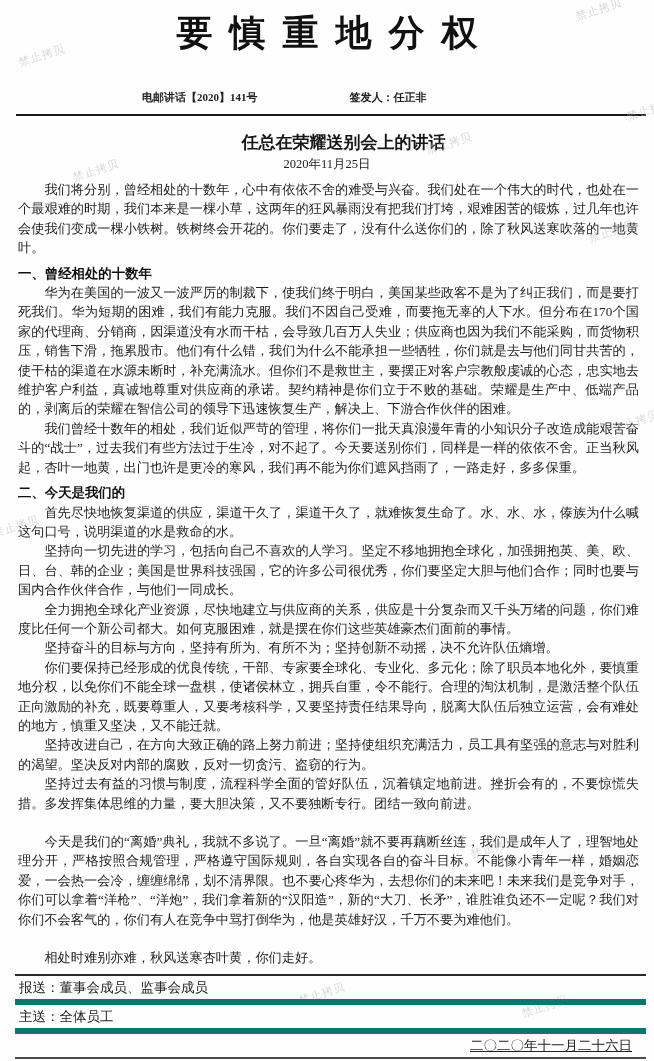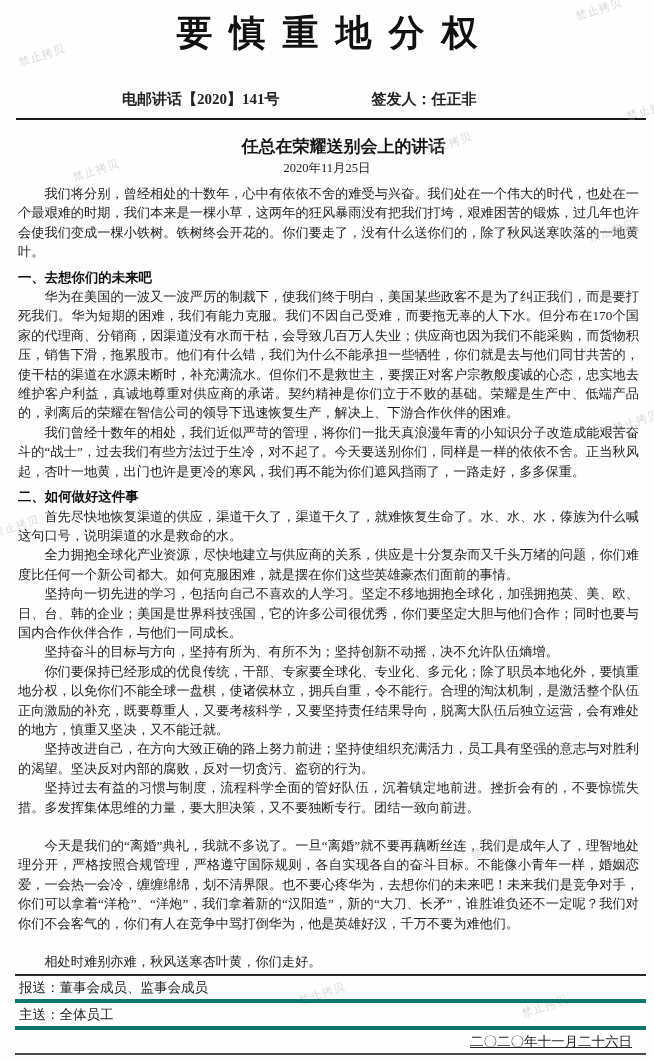--- a/index.html
+++ b/index.html
@@ -20,23 +20,24 @@
     font-weight:bold;
     letter-spacing:17px;
     padding-left:17px;     
     padding-top:9px;
     color:#111;
   }
   
   .meta-row{
     display:flex;
     margin-top:32px;
-    font-size:15px;
+    font-size:11px;
     font-weight:600;
     color:#222;
+    padding-left:20px;
   }
   .doc-number{margin-left:122px;}
   .signer{margin-left:92px;}
   .rule{
     border-top:2.5px solid #1a1a1a;
     margin:9px 8px 0 16px;
   }
   
   .article-title{
     text-align:center;
@@ -71,21 +72,21 @@
   .gap{margin-top:19px !important;}
   
   .footer{
     position:absolute;
     left:15px;right:8px;top:974px;
     border-top:2.5px solid #2a2a2a;
     font-size:13.5px;
     color:#222;
   }
   .footer-row{
-    border-bottom:4px solid #0f766e;
+    border-bottom:6px solid #0f766e;
     padding:3px 2px 2px 4px;
   }
   .footer-row.date-row{
     text-align:right;
     padding-right:14px;
     border-bottom:2px solid #4a4a4a;
     text-decoration:underline;
   }
   
   .wm{
@@ -124,27 +125,27 @@
     <span class="signer">签发人：任正非</span>
   </div>
 
   <div class="rule"></div>
 
   <div class="article-title">任总在荣耀送别会上的讲话</div>
   <div class="article-date">2020年11月25日</div>
 
   <div class="body">
     <p>我们将分别，曾经相处的十数年，心中有依依不舍的难受与兴奋。我们处在一个伟大的时代，也处在一个最艰难的时期，我们本来是一棵小草，这两年的狂风暴雨没有把我们打垮，艰难困苦的锻炼，过几年也许会使我们变成一棵小铁树。铁树终会开花的。你们要走了，没有什么送你们的，除了秋风送寒吹落的一地黄叶。</p>
-    <h3>一、去想你们的未来吧</h3>
+    <h3>一、曾经相处的十数年</h3>
     <p>华为在美国的一波又一波严厉的制裁下，使我们终于明白，美国某些政客不是为了纠正我们，而是要打死我们。华为短期的困难，我们有能力克服。我们不因自己受难，而要拖无辜的人下水。但分布在170个国家的代理商、分销商，因渠道没有水而干枯，会导致几百万人失业；供应商也因为我们不能采购，而货物积压，销售下滑，拖累股市。他们有什么错，我们为什么不能承担一些牺牲，你们就是去与他们同甘共苦的，使干枯的渠道在水源未断时，补充满流水。但你们不是救世主，要摆正对客户宗教般虔诚的心态，忠实地去维护客户利益，真诚地尊重对供应商的承诺。契约精神是你们立于不败的基础。荣耀是生产中、低端产品的，剥离后的荣耀在智信公司的领导下迅速恢复生产，解决上、下游合作伙伴的困难。</p>
     <p>我们曾经十数年的相处，我们近似严苛的管理，将你们一批天真浪漫年青的小知识分子改造成能艰苦奋斗的“战士”，过去我们有些方法过于生冷，对不起了。今天要送别你们，同样是一样的依依不舍。正当秋风起，杏叶一地黄，出门也许是更冷的寒风，我们再不能为你们遮风挡雨了，一路走好，多多保重。</p>
-    <h3>二、如何做好这件事</h3>
+    <h3>二、今天是我们的</h3>
     <p>首先尽快地恢复渠道的供应，渠道干久了，渠道干久了，就难恢复生命了。水、水、水，傣族为什么喊这句口号，说明渠道的水是救命的水。</p>
+    <p>坚持向一切先进的学习，包括向自己不喜欢的人学习。坚定不移地拥抱全球化，加强拥抱英、美、欧、日、台、韩的企业；美国是世界科技强国，它的许多公司很优秀，你们要坚定大胆与他们合作；同时也要与国内合作伙伴合作，与他们一同成长。</p>
     <p>全力拥抱全球化产业资源，尽快地建立与供应商的关系，供应是十分复杂而又千头万绪的问题，你们难度比任何一个新公司都大。如何克服困难，就是摆在你们这些英雄豪杰们面前的事情。</p>
-    <p>坚持向一切先进的学习，包括向自己不喜欢的人学习。坚定不移地拥抱全球化，加强拥抱英、美、欧、日、台、韩的企业；美国是世界科技强国，它的许多公司很优秀，你们要坚定大胆与他们合作；同时也要与国内合作伙伴合作，与他们一同成长。</p>
     <p>坚持奋斗的目标与方向，坚持有所为、有所不为；坚持创新不动摇，决不允许队伍熵增。</p>
     <p>你们要保持已经形成的优良传统，干部、专家要全球化、专业化、多元化；除了职员本地化外，要慎重地分权，以免你们不能全球一盘棋，使诸侯林立，拥兵自重，令不能行。合理的淘汰机制，是激活整个队伍正向激励的补充，既要尊重人，又要考核科学，又要坚持责任结果导向，脱离大队伍后独立运营，会有难处的地方，慎重又坚决，又不能迁就。</p>
     <p>坚持改进自己，在方向大致正确的路上努力前进；坚持使组织充满活力，员工具有坚强的意志与对胜利的渴望。坚决反对内部的腐败，反对一切贪污、盗窃的行为。</p>
     <p>坚持过去有益的习惯与制度，流程科学全面的管好队伍，沉着镇定地前进。挫折会有的，不要惊慌失措。多发挥集体思维的力量，要大胆决策，又不要独断专行。团结一致向前进。</p>
     <p class="gap">今天是我们的“离婚”典礼，我就不多说了。一旦“离婚”就不要再藕断丝连，我们是成年人了，理智地处理分开，严格按照合规管理，严格遵守国际规则，各自实现各自的奋斗目标。不能像小青年一样，婚姻恋爱，一会热一会冷，缠缠绵绵，划不清界限。也不要心疼华为，去想你们的未来吧！未来我们是竞争对手，你们可以拿着“洋枪”、“洋炮”，我们拿着新的“汉阳造”，新的“大刀、长矛”，谁胜谁负还不一定呢？我们对你们不会客气的，你们有人在竞争中骂打倒华为，他是英雄好汉，千万不要为难他们。</p>
     <p class="gap">相处时难别亦难，秋风送寒杏叶黄，你们走好。</p>
   </div>
 
   <div class="footer">
     <div class="footer-row">报送：董事会成员、监事会成员</div>

